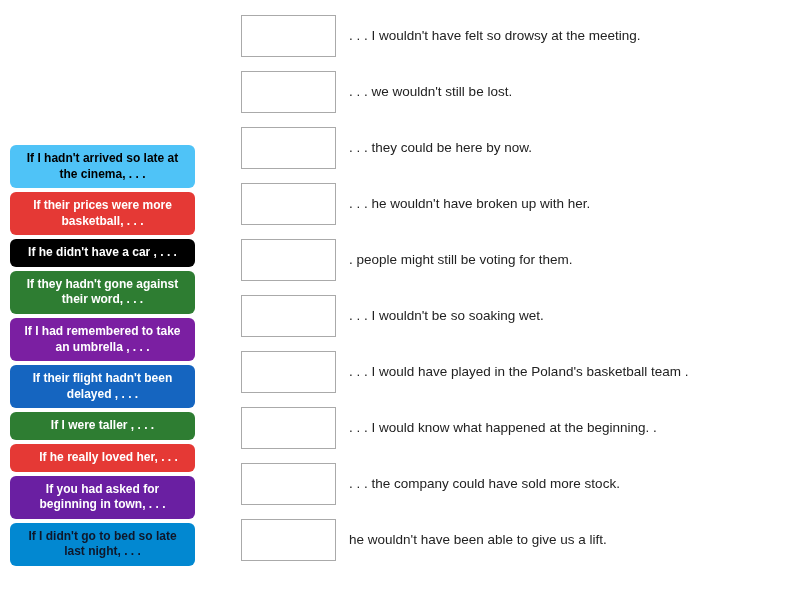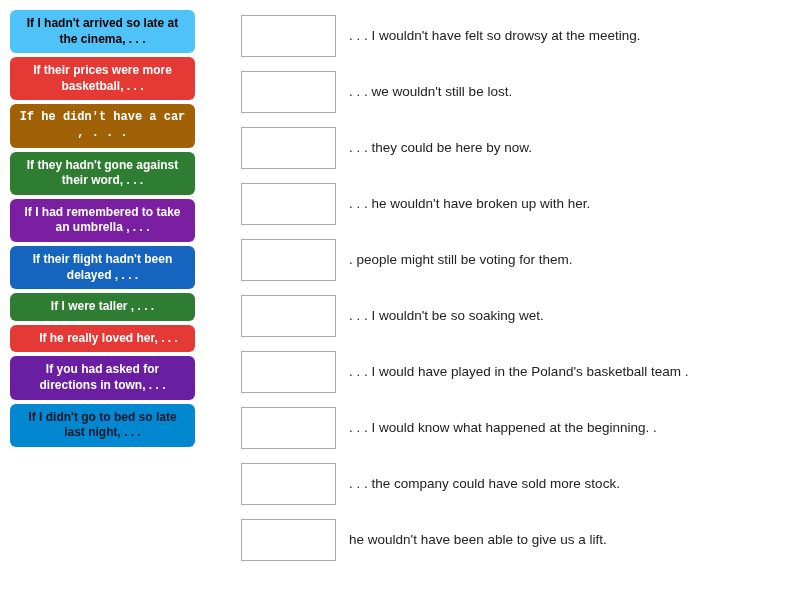--- a/index.html
+++ b/index.html
@@ -19,20 +19,21 @@
       flex-direction: row;
       gap: 10px;
       width: 100%;
     }
     .left-column {
       display: flex;
       flex-direction: column;
       gap: 4px;
       width: 185px;
       flex-shrink: 0;
+      justify-content: flex-end;
     }
     .condition-card {
       border-radius: 6px;
       padding: 6px 8px;
       color: #fff;
       font-size: 12px;
       font-weight: bold;
       text-align: center;
       line-height: 1.3;
       cursor: pointer;
@@ -64,27 +65,27 @@
       line-height: 1.4;
     }
   </style>
 </head>
 <body>
 
 <div class="container">
   <div class="left-column" id="left-col">
       <div class="condition-card" style="background-color: rgb(79, 195, 247); color: rgb(0, 0, 0);">If I hadn't arrived so late at the cinema, . . .</div>
       <div class="condition-card" style="background-color: rgb(229, 57, 53); color: rgb(255, 255, 255);">If their prices were more basketball, . . .</div>
-      <div class="condition-card" style="background-color: #a16207; color: rgb(255, 255, 255); font-family: Liberation Mono, monospace;">If he didn't have a car , . . .</div>
+      <div class="condition-card" style="background-color: #000000; color: rgb(255, 255, 255);">If he didn't have a car , . . .</div>
       <div class="condition-card" style="background-color: rgb(46, 125, 50); color: rgb(255, 255, 255);">If they hadn't gone against their word, . . .</div>
       <div class="condition-card" style="background-color: rgb(123, 31, 162); color: rgb(255, 255, 255);">If I had remembered to take an umbrella , . . .</div>
       <div class="condition-card" style="background-color: rgb(21, 101, 192); color: rgb(255, 255, 255);">If their flight hadn't been delayed , . . .</div>
       <div class="condition-card" style="background-color: rgb(46, 125, 50); color: rgb(255, 255, 255);">If I were taller , . . .</div>
       <div class="condition-card" style="background-color: rgb(229, 57, 53); color: rgb(255, 255, 255); padding-left: 20px;">If he really loved her, . . .</div>
-      <div class="condition-card" style="background-color: rgb(106, 31, 162); color: rgb(255, 255, 255);">If you had asked for directions in town, . . .</div>
+      <div class="condition-card" style="background-color: rgb(106, 31, 162); color: rgb(255, 255, 255);">If you had asked for beginning in town, . . .</div>
       <div class="condition-card" style="background-color: rgb(2, 136, 209); color: #0f172a;">If I didn't go to bed so late last night, . . .</div>
     </div>
   <div class="right-column" id="right-col">
       <div class="result-row">
         <div class="answer-box"></div>
         <span class="result-text">. . . I wouldn't have felt so drowsy at the meeting.</span>
       </div>
       <div class="result-row">
         <div class="answer-box"></div>
         <span class="result-text">. . . we wouldn't still be lost.</span>

